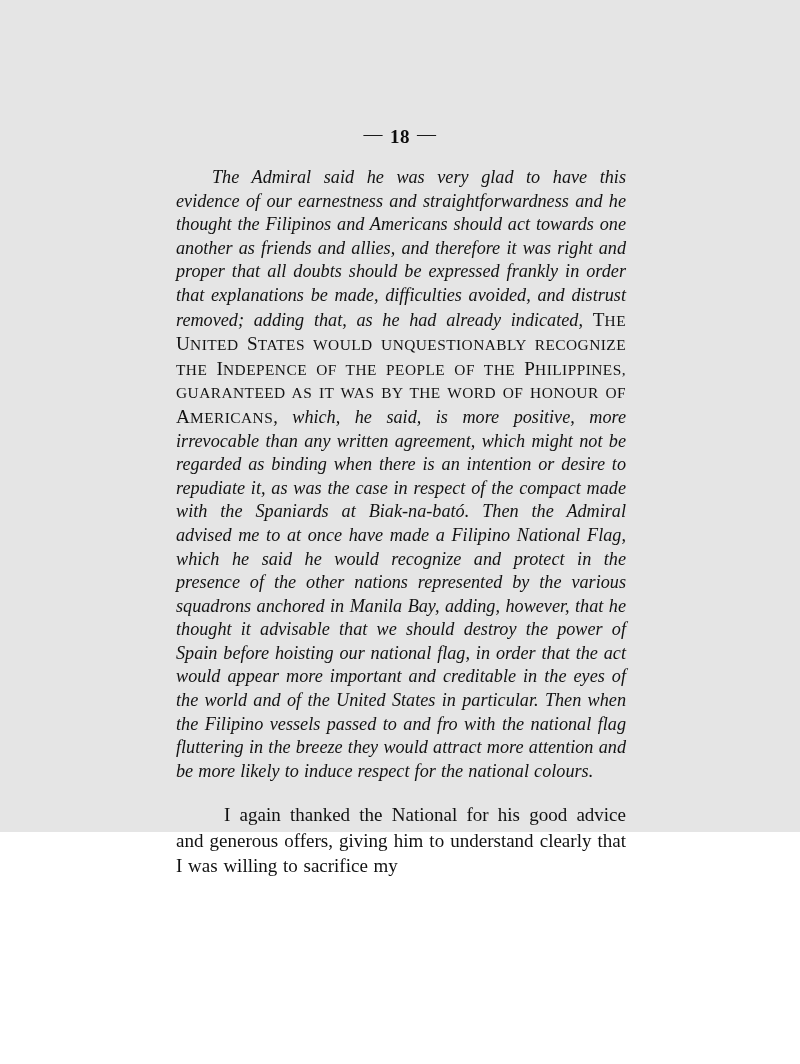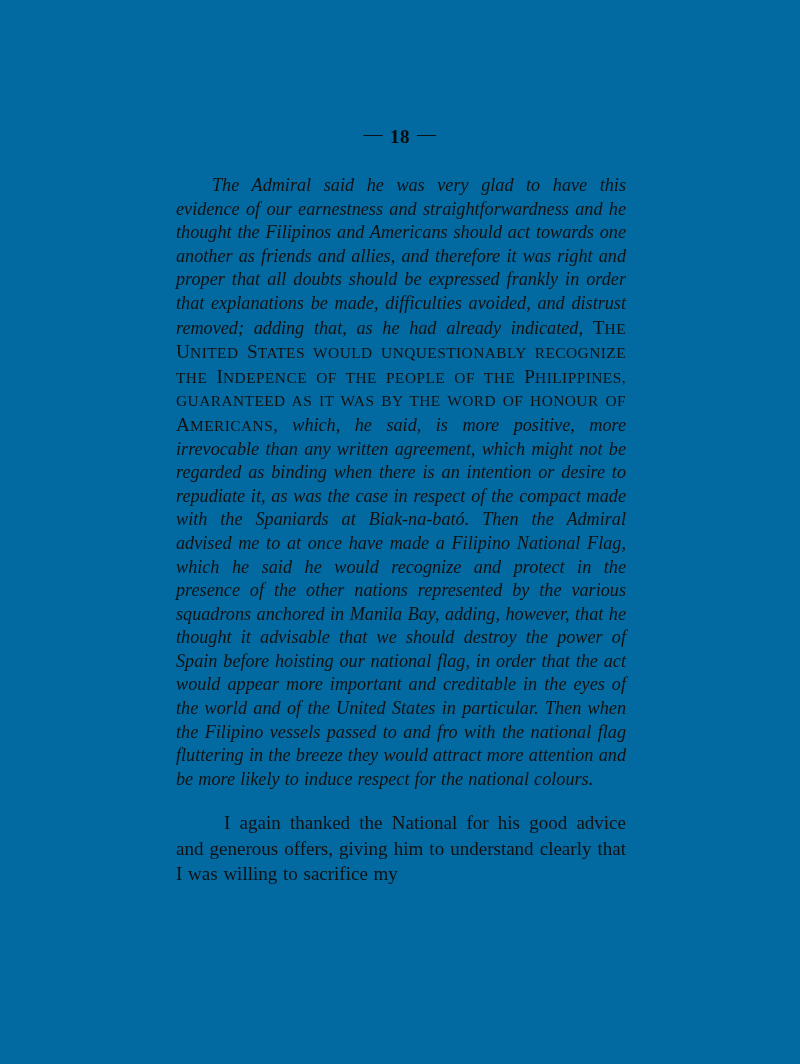--- a/index.html
+++ b/index.html
@@ -12,22 +12,22 @@
     background: #ffffff;
     font-family: "Liberation Serif", "DejaVu Serif", serif;
     color: #111111;
     -webkit-font-smoothing: antialiased;
     overflow: hidden;
   }
 
   .page {
     position: relative;
     width: 800px;
-    height: 1064px;
-    background: #0369a1;
+    height: 832px;
+    background: #e5e5e5;
   }
 
   .page-header {
     position: absolute;
     top: 126px;
     left: 0;
     width: 800px;
     text-align: center;
     font-size: 19px;
     font-weight: bold;
@@ -57,21 +57,20 @@
     hyphens: none;
   }
 
   .para-italic {
     font-style: italic;
     font-size: 18.2px;
     line-height: 23.6px;
     text-indent: 36px;
     word-spacing: 0.6px;
     color: #121212;
-    margin-top: 8px;
   }
 
   .para-roman {
     font-style: normal;
     font-size: 19px;
     line-height: 25.4px;
     text-indent: 48px;
     margin-top: 19px;
     word-spacing: 1px;
     color: #111111;

